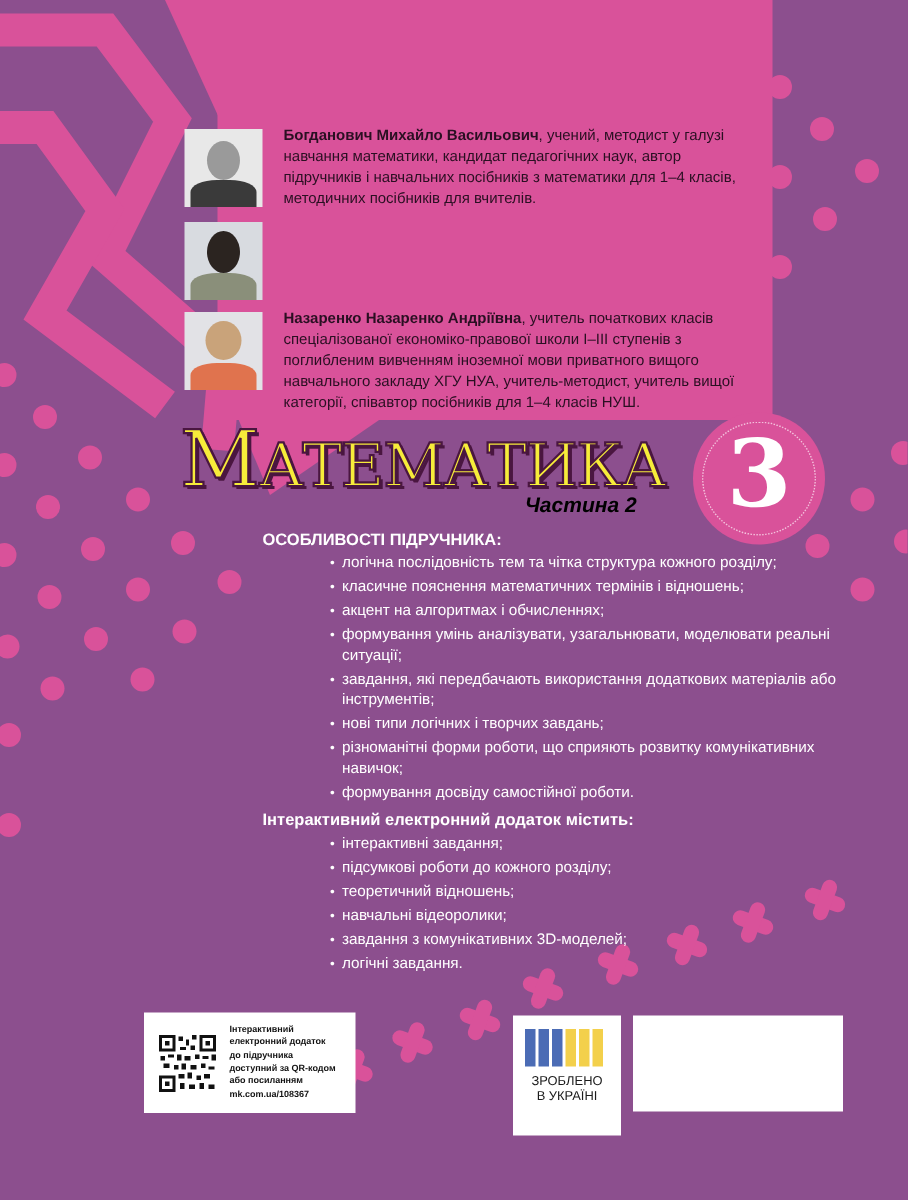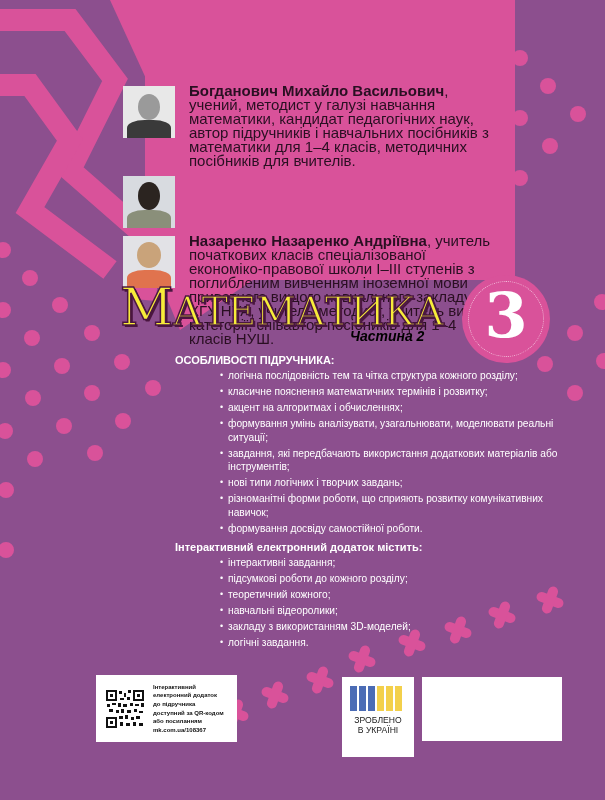--- a/index.html
+++ b/index.html
@@ -4,21 +4,21 @@
 <style>
   html, body { margin: 0; padding: 0; }
   body { width: 605px; height: 800px; position: relative; overflow: hidden; background: #8c4f8e; font-family: "Liberation Sans", sans-serif; }
   .deco { position: absolute; left: 0; top: 0; width: 605px; height: 800px; }
   .pink-panel { position: absolute; left: 145px; top: 0; width: 370px; height: 280px; background: #d9529a; }
   .authors { position: absolute; left: 123px; top: 84px; width: 380px; }
   .author { display: flex; align-items: flex-start; margin-bottom: 6px; }
   .photo { width: 52px; height: 52px; flex: none; margin-right: 14px; margin-top: 2px; background: #ddd; position: relative; overflow: hidden; }
   .photo .head { position: absolute; border-radius: 50%; }
   .photo .body { position: absolute; border-radius: 40% 40% 0 0; }
-  .bio { font-size: 15px; line-height: 14px; color: #2a0f22; }
+  .bio { font-size: 10px; line-height: 14px; color: #2a0f22; }
   .bio b { font-weight: bold; }
   .title-wrap { position: absolute; left: 120px; top: 277px; }
   .title { font-family: "DejaVu Serif", serif; font-size: 52px; font-weight: normal; color: #f7ec3a; letter-spacing: -1px; -webkit-text-stroke: 1.5px #4a1640; text-shadow: 2px 2px 0 #4a1640; line-height: 60px; }
   .title .small { font-size: 40px; }
   .subtitle { position: absolute; left: 350px; top: 328px; font-style: italic; font-weight: bold; font-size: 14px; color: #000000; }
   .grade-circle { position: absolute; left: 462px; top: 275px; width: 88px; height: 88px; border-radius: 50%; background: #d9529a; }
   .grade-circle .ring { position: absolute; left: 6px; top: 6px; right: 6px; bottom: 6px; border-radius: 50%; border: 1.5px dotted #f3c1dc; }
   .grade-circle .num { position: absolute; left: 0; right: 0; top: 4px; text-align: center; font-family: "DejaVu Serif", serif; font-weight: bold; font-size: 62px; color: #fff; }
   .features { position: absolute; left: 175px; top: 354px; color: #fff; }
   .sec-title { font-size: 11px; font-weight: bold; margin-bottom: 3px; }
@@ -148,35 +148,35 @@
 
 <div class="grade-circle">
   <div class="ring"></div>
   <div class="num">3</div>
 </div>
 
 <div class="features">
   <div class="sec-title">ОСОБЛИВОСТІ ПІДРУЧНИКА:</div>
   <ul class="list">
     <li>логічна послідовність тем та чітка структура кожного розділу;</li>
-    <li>класичне пояснення математичних термінів і розвитку;</li>
+    <li>класичне пояснення математичних термінів і відношень;</li>
     <li>акцент на алгоритмах і обчисленнях;</li>
     <li>формування умінь аналізувати, узагальнювати, моделювати реальні ситуації;</li>
     <li>завдання, які передбачають використання додаткових матеріалів або інструментів;</li>
     <li>нові типи логічних і творчих завдань;</li>
     <li>різноманітні форми роботи, що сприяють розвитку комунікативних навичок;</li>
     <li>формування досвіду самостійної роботи.</li>
   </ul>
   <div class="sec-title">Інтерактивний електронний додаток містить:</div>
   <ul class="list">
     <li>інтерактивні завдання;</li>
     <li>підсумкові роботи до кожного розділу;</li>
-    <li>теоретичний кожного;</li>
+    <li>теоретичний відношень;</li>
     <li>навчальні відеоролики;</li>
-    <li>закладу з використанням 3D-моделей;</li>
+    <li>завдання з комунікативних 3D-моделей;</li>
     <li>логічні завдання.</li>
   </ul>
 </div>
 
 <div class="qr-box">
   <svg class="qr" viewBox="0 0 40 40">
     <rect x="0" y="0" width="40" height="40" fill="#fff"></rect>
     <rect x="1" y="1" width="11" height="11" fill="#111"></rect>
       <rect x="3" y="3" width="7" height="7" fill="#fff"></rect>
       <rect x="5" y="5" width="3" height="3" fill="#111"></rect>

